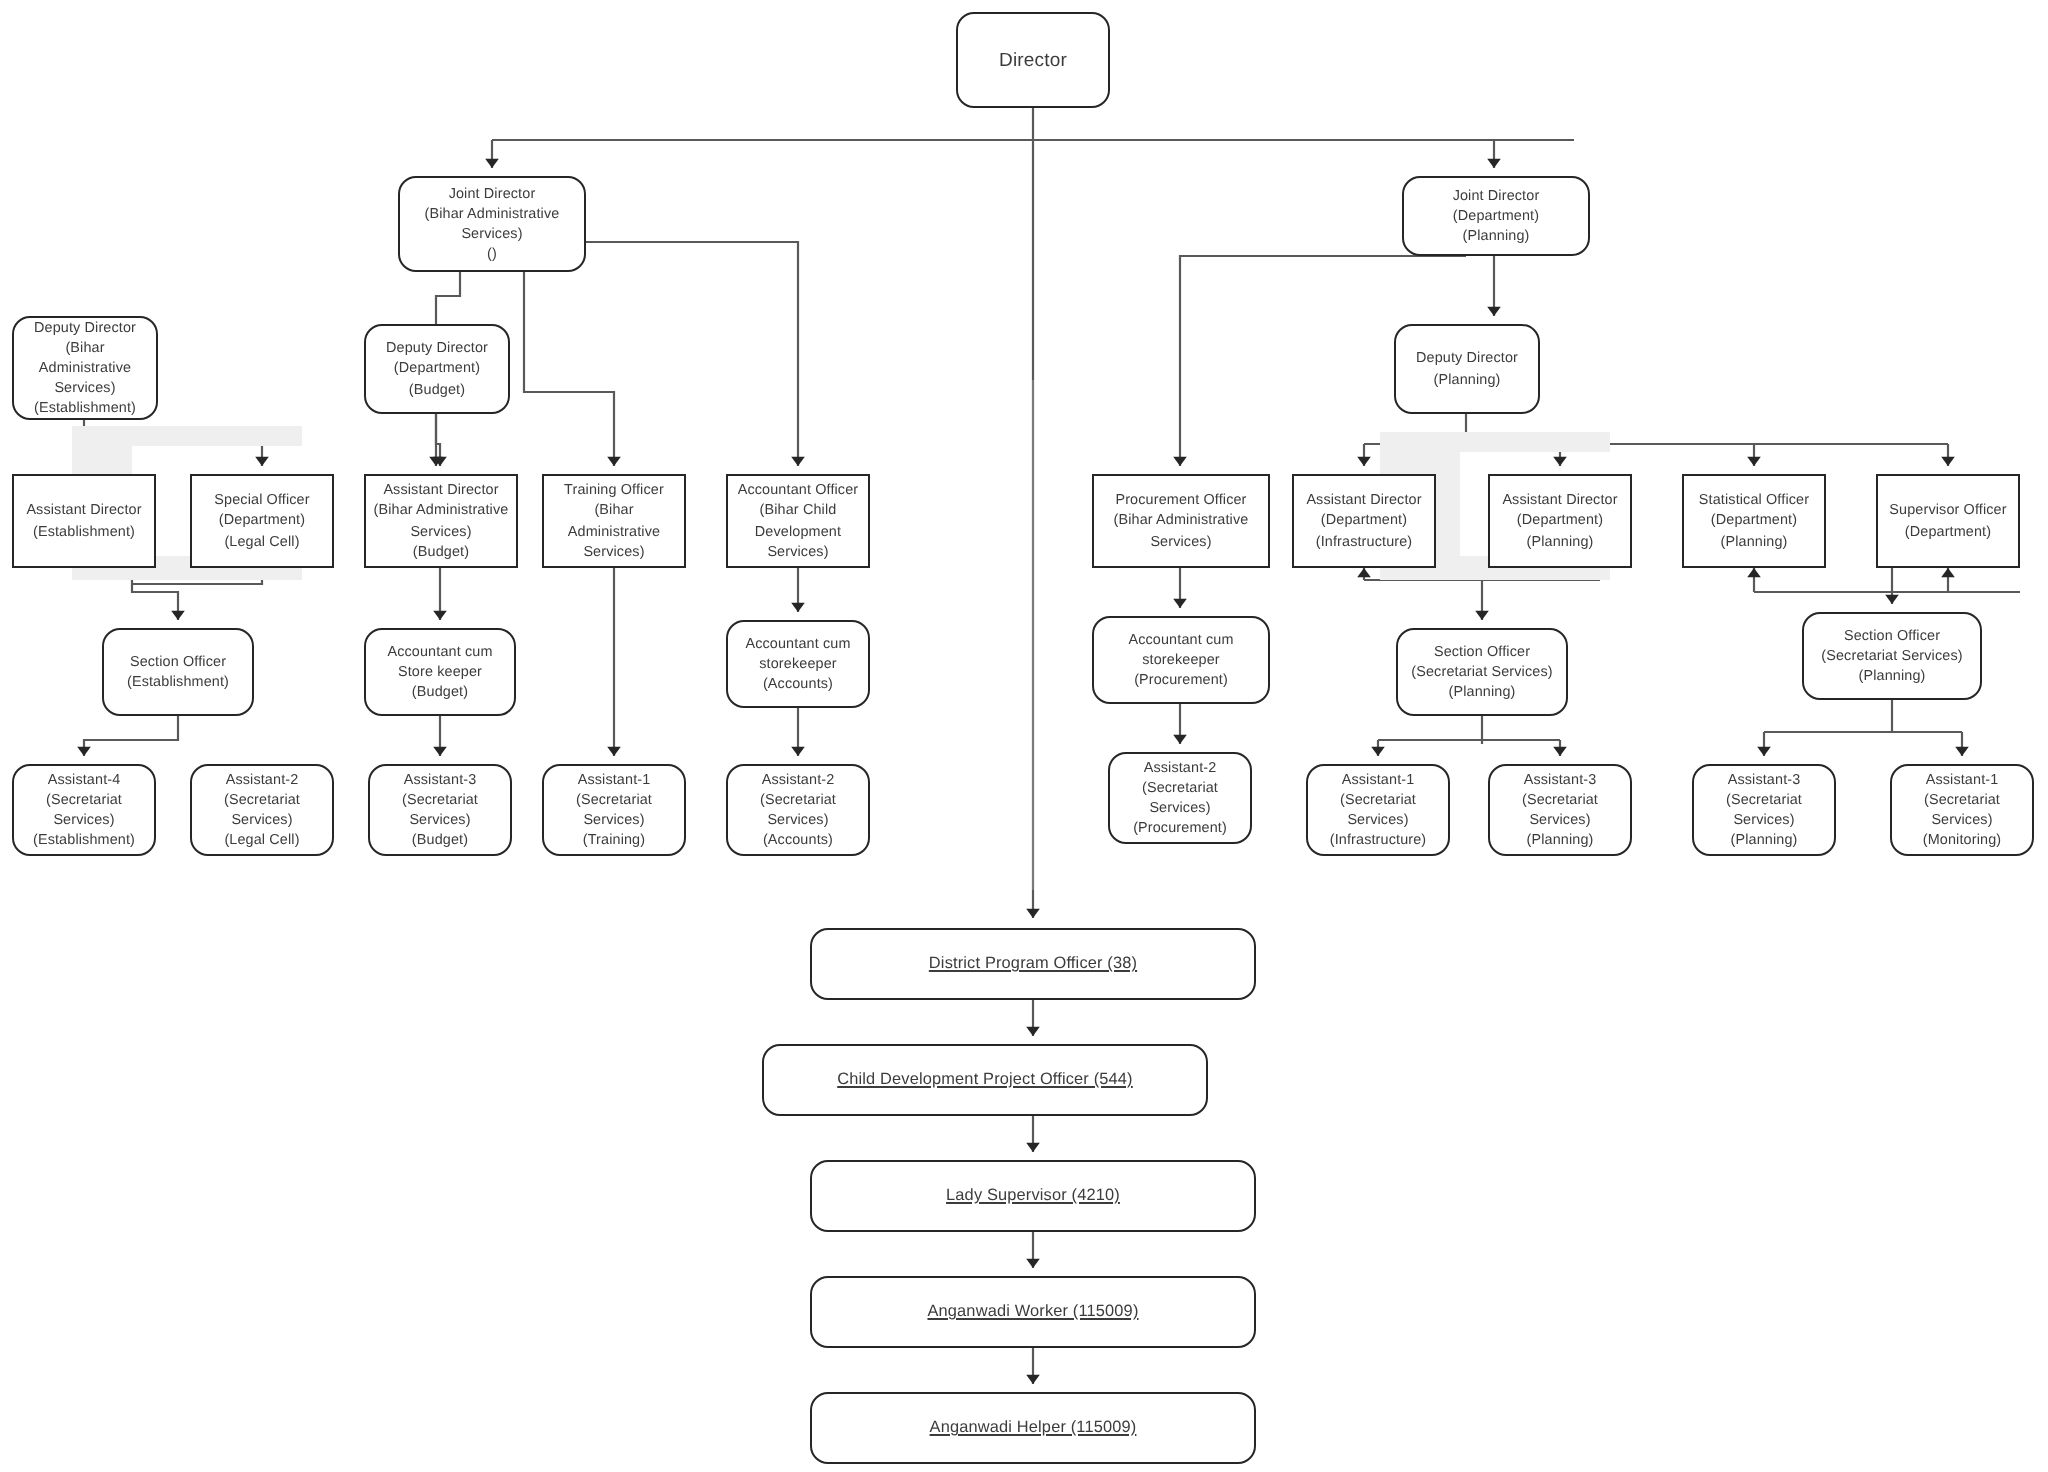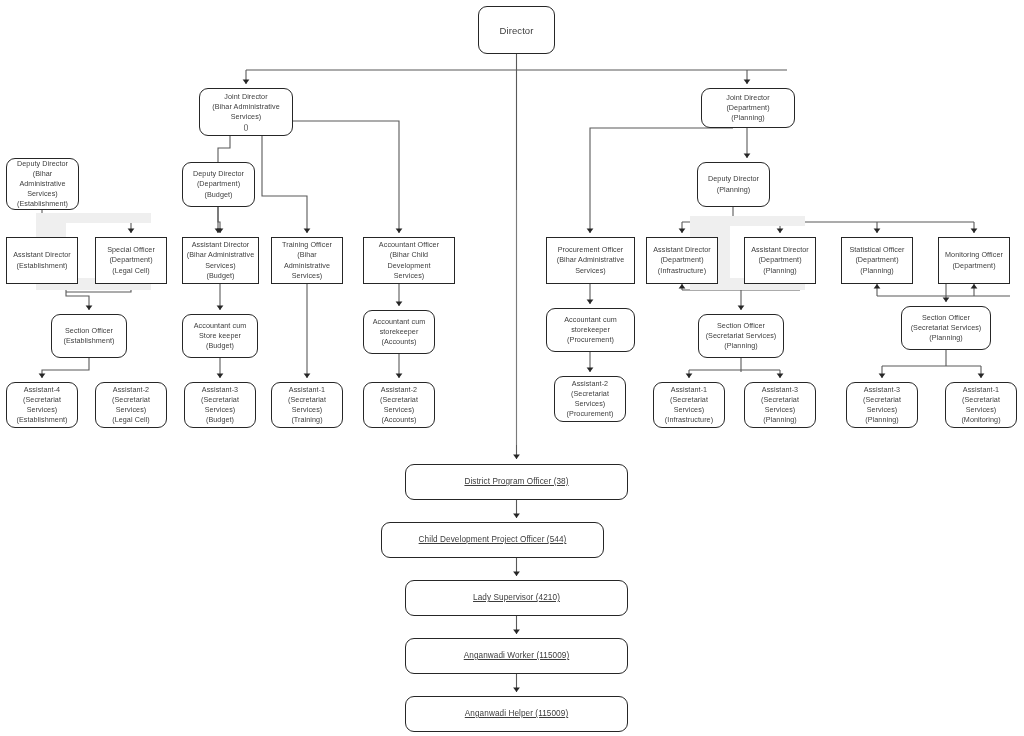--- a/index.html
+++ b/index.html
@@ -214,21 +214,21 @@
         <span class="node-text">Assistant Director
 (Bihar Administrative
 Services)
 (Budget)</span>
       </div>
       <div class="node sharp" style="left: 271px; top: 237px; width: 72px; height: 47px; background: rgb(255, 255, 255); border-color: rgb(38, 38, 38); color: rgb(60, 60, 60);">
         <span class="node-text">Training Officer
 (Bihar Administrative
 Services)</span>
       </div>
-      <div class="node sharp" style="left: 363px; top: 237px; width: 92px; height: 47px; background: rgb(255, 255, 255); border-color: rgb(38, 38, 38); color: rgb(60, 60, 60);">
+      <div class="node sharp" style="left: 363px; top: 237px; width: 72px; height: 47px; background: rgb(255, 255, 255); border-color: rgb(38, 38, 38); color: rgb(60, 60, 60);">
         <span class="node-text">Accountant Officer
 (Bihar Child
 Development
 Services)</span>
       </div>
       <div class="node sharp" style="left: 546px; top: 237px; width: 89px; height: 47px; background: rgb(255, 255, 255); border-color: rgb(38, 38, 38); color: rgb(60, 60, 60);">
         <span class="node-text">Procurement Officer
 (Bihar Administrative
 Services)</span>
       </div>
@@ -241,21 +241,21 @@
         <span class="node-text">Assistant Director
 (Department)
 (Planning)</span>
       </div>
       <div class="node sharp" style="left: 841px; top: 237px; width: 72px; height: 47px; background: rgb(255, 255, 255); border-color: rgb(38, 38, 38); color: rgb(60, 60, 60);">
         <span class="node-text">Statistical Officer
 (Department)
 (Planning)</span>
       </div>
       <div class="node sharp" style="left: 938px; top: 237px; width: 72px; height: 47px; background: rgb(255, 255, 255); border-color: rgb(38, 38, 38); color: rgb(60, 60, 60);">
-        <span class="node-text">Monitoring Officer
+        <span class="node-text">Supervisor Officer
 (Department)</span>
       </div>
       <div class="node rounded" style="left: 51px; top: 314px; width: 76px; height: 44px; background: rgb(255, 255, 255); border-color: rgb(38, 38, 38); color: rgb(60, 60, 60);">
         <span class="node-text">Section Officer
 (Establishment)</span>
       </div>
       <div class="node rounded" style="left: 182px; top: 314px; width: 76px; height: 44px; background: rgb(255, 255, 255); border-color: rgb(38, 38, 38); color: rgb(60, 60, 60);">
         <span class="node-text">Accountant cum
 Store keeper
 (Budget)</span>

